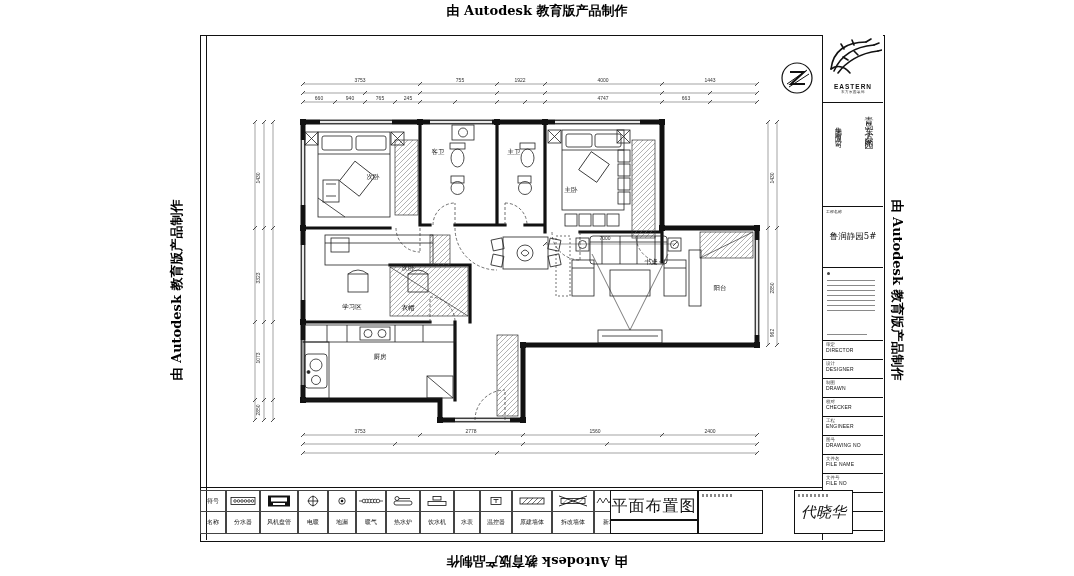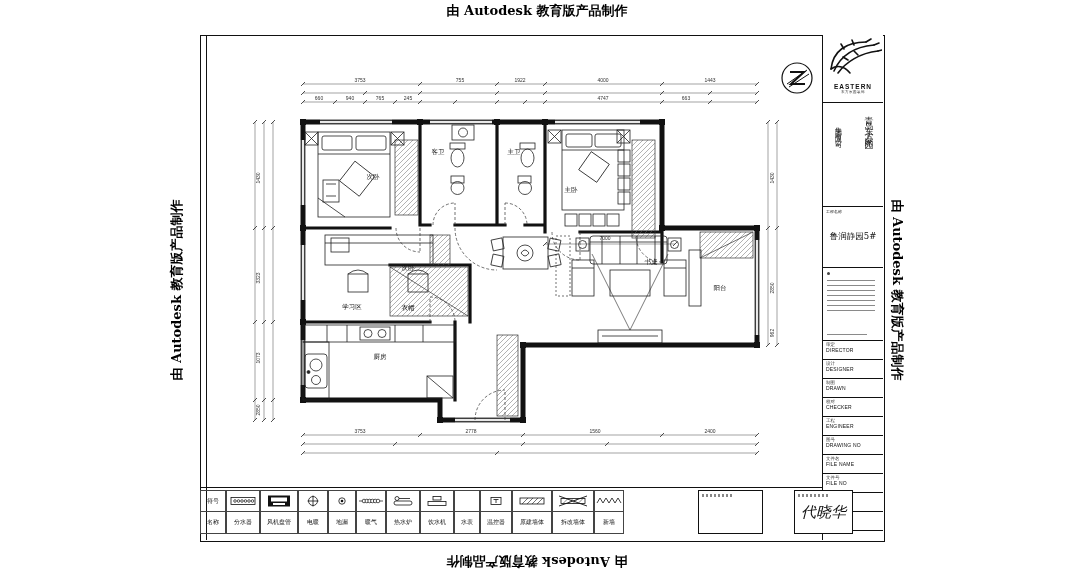--- a/index.html
+++ b/index.html
@@ -496,20 +496,23 @@
       <div class="lcol" style="width:30px;">
         <div class="lsym">
             <svg width="26" height="12">
               <path d="M1,8 L4,3 L7,8 L10,3 L13,8 L16,3 L19,8 L22,3 L25,8" fill="none" stroke="#111" stroke-width="0.8"></path>
             </svg>
           </div>
         <div class="lnm">新墙</div>
       </div>
     </div>
 
+    <div class="fcell titleCell">
+      <div class="bigtitle">平面布置图</div>
+    </div>
     <div class="fcell midCell">
       <div class="tiny"></div>
     </div>
     <div class="fcell sigCell">
       <div class="tiny"></div>
       <div class="sig">代晓华</div>
     </div>
   </div>
 
 </div>

